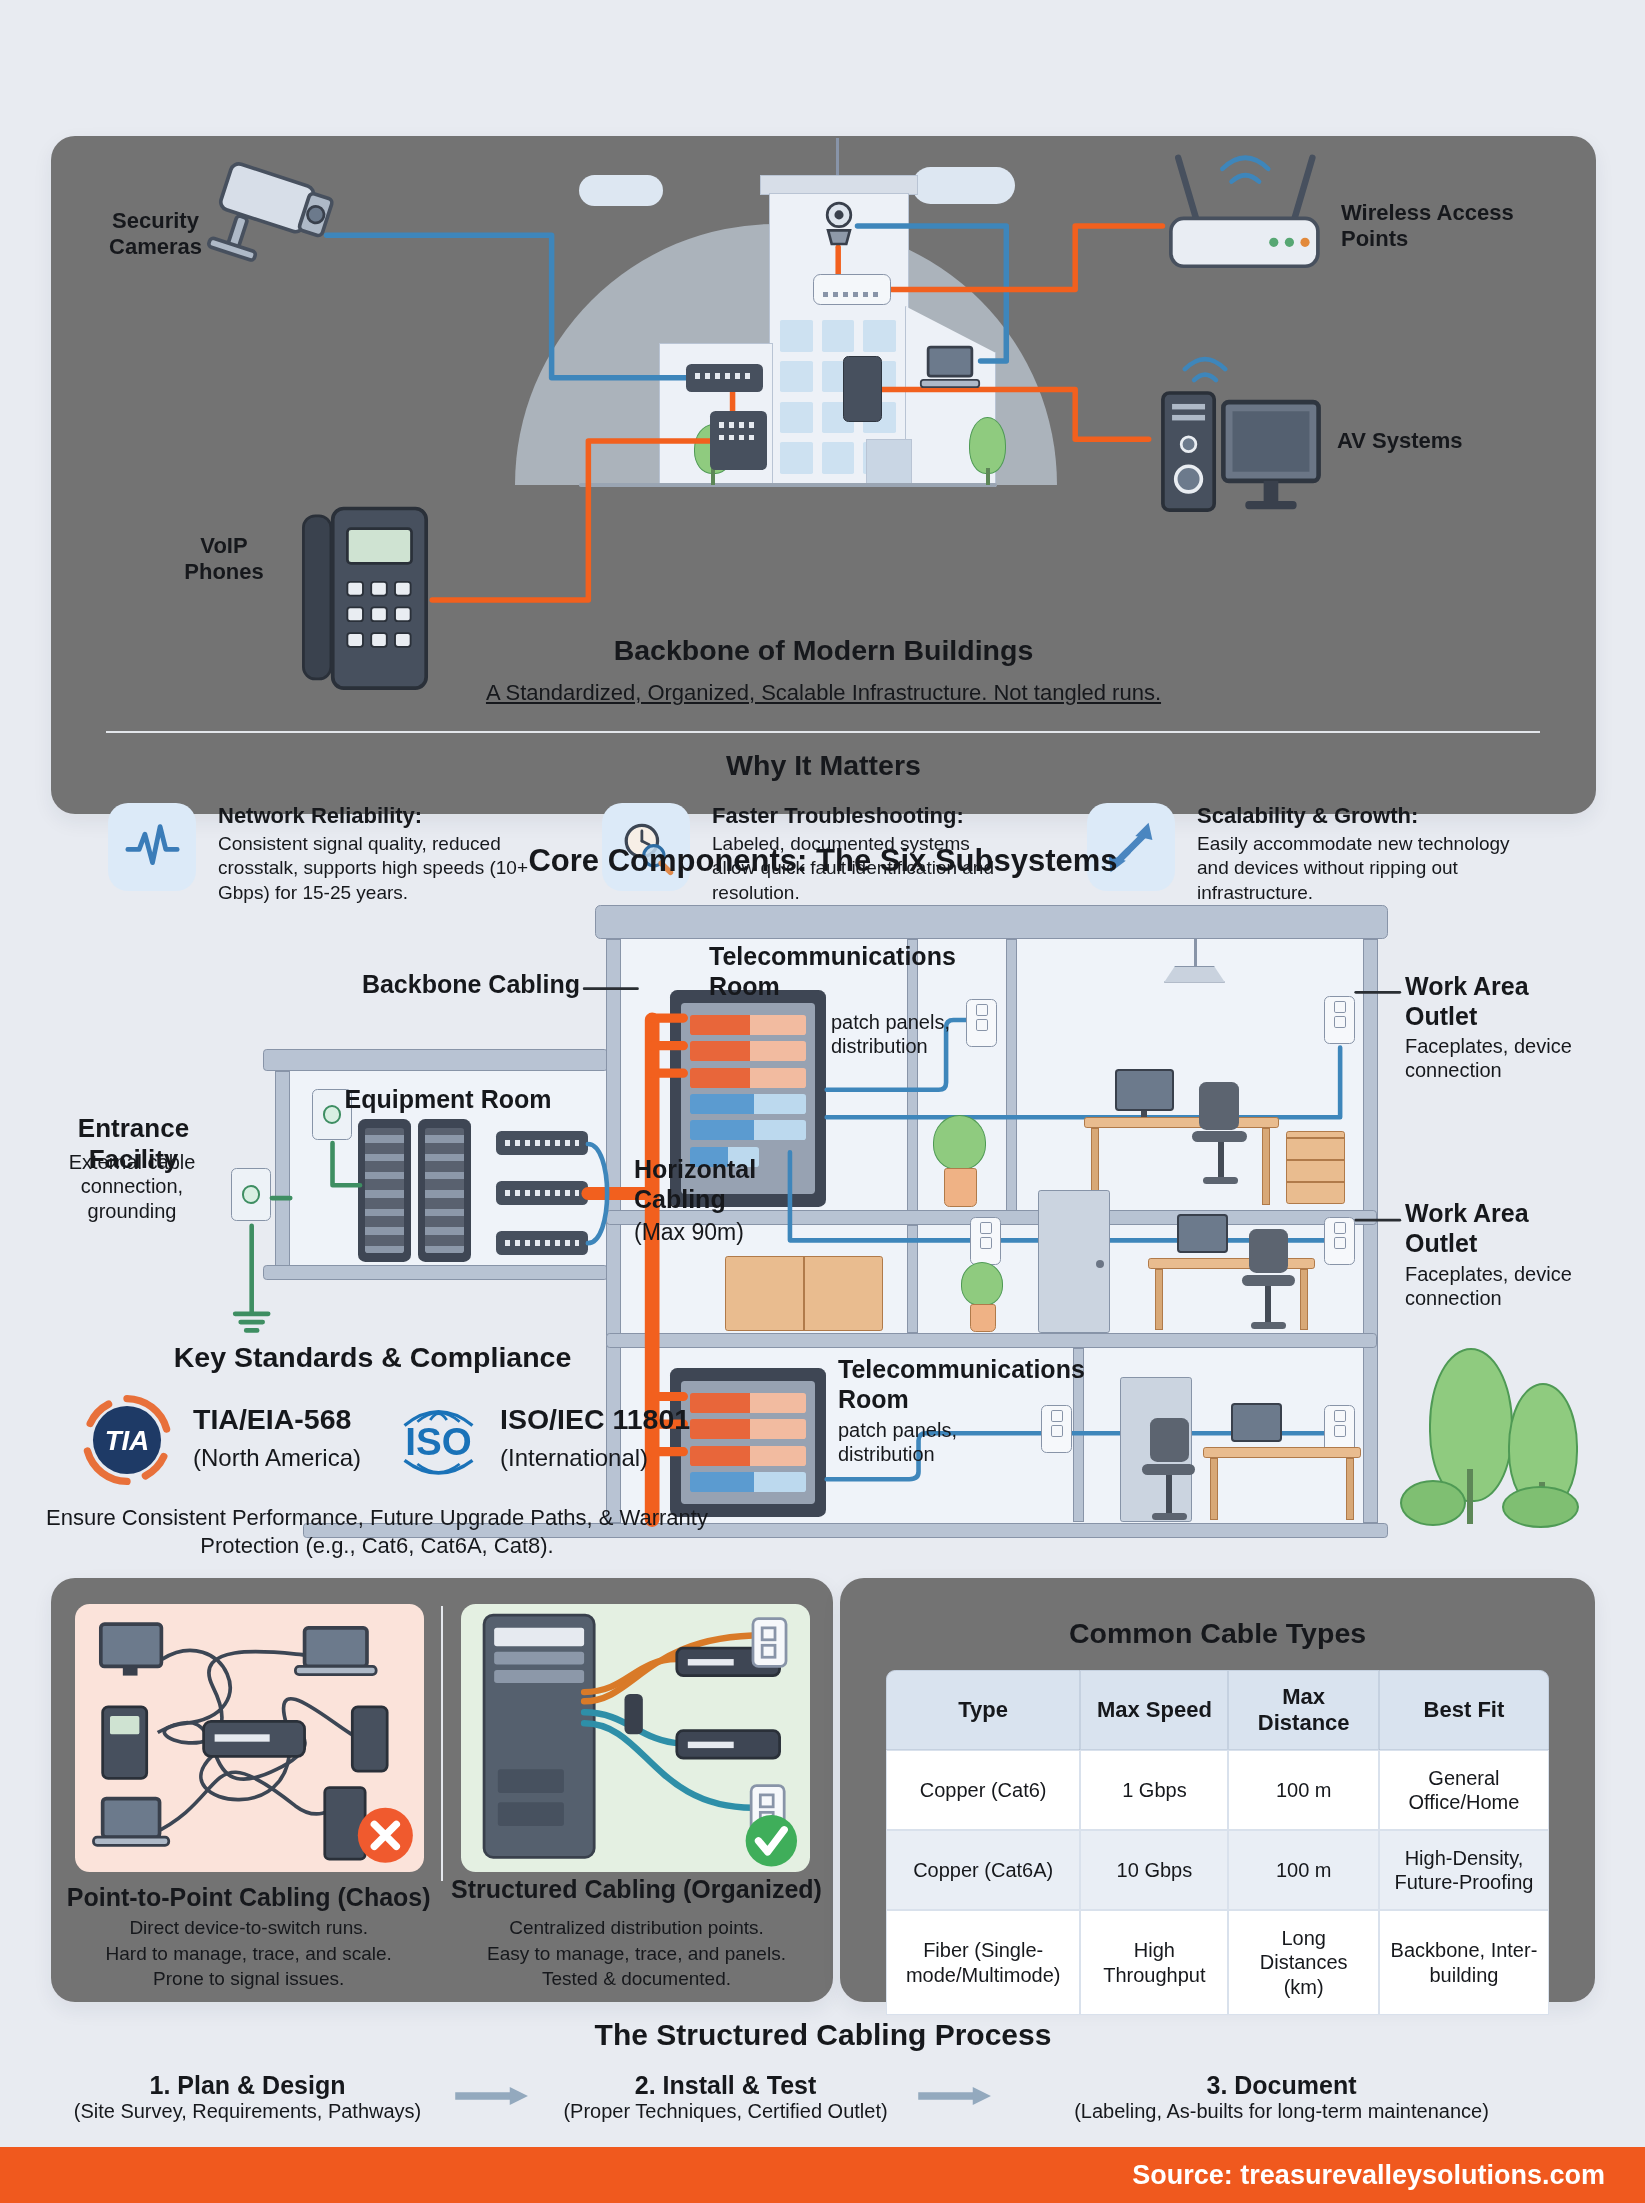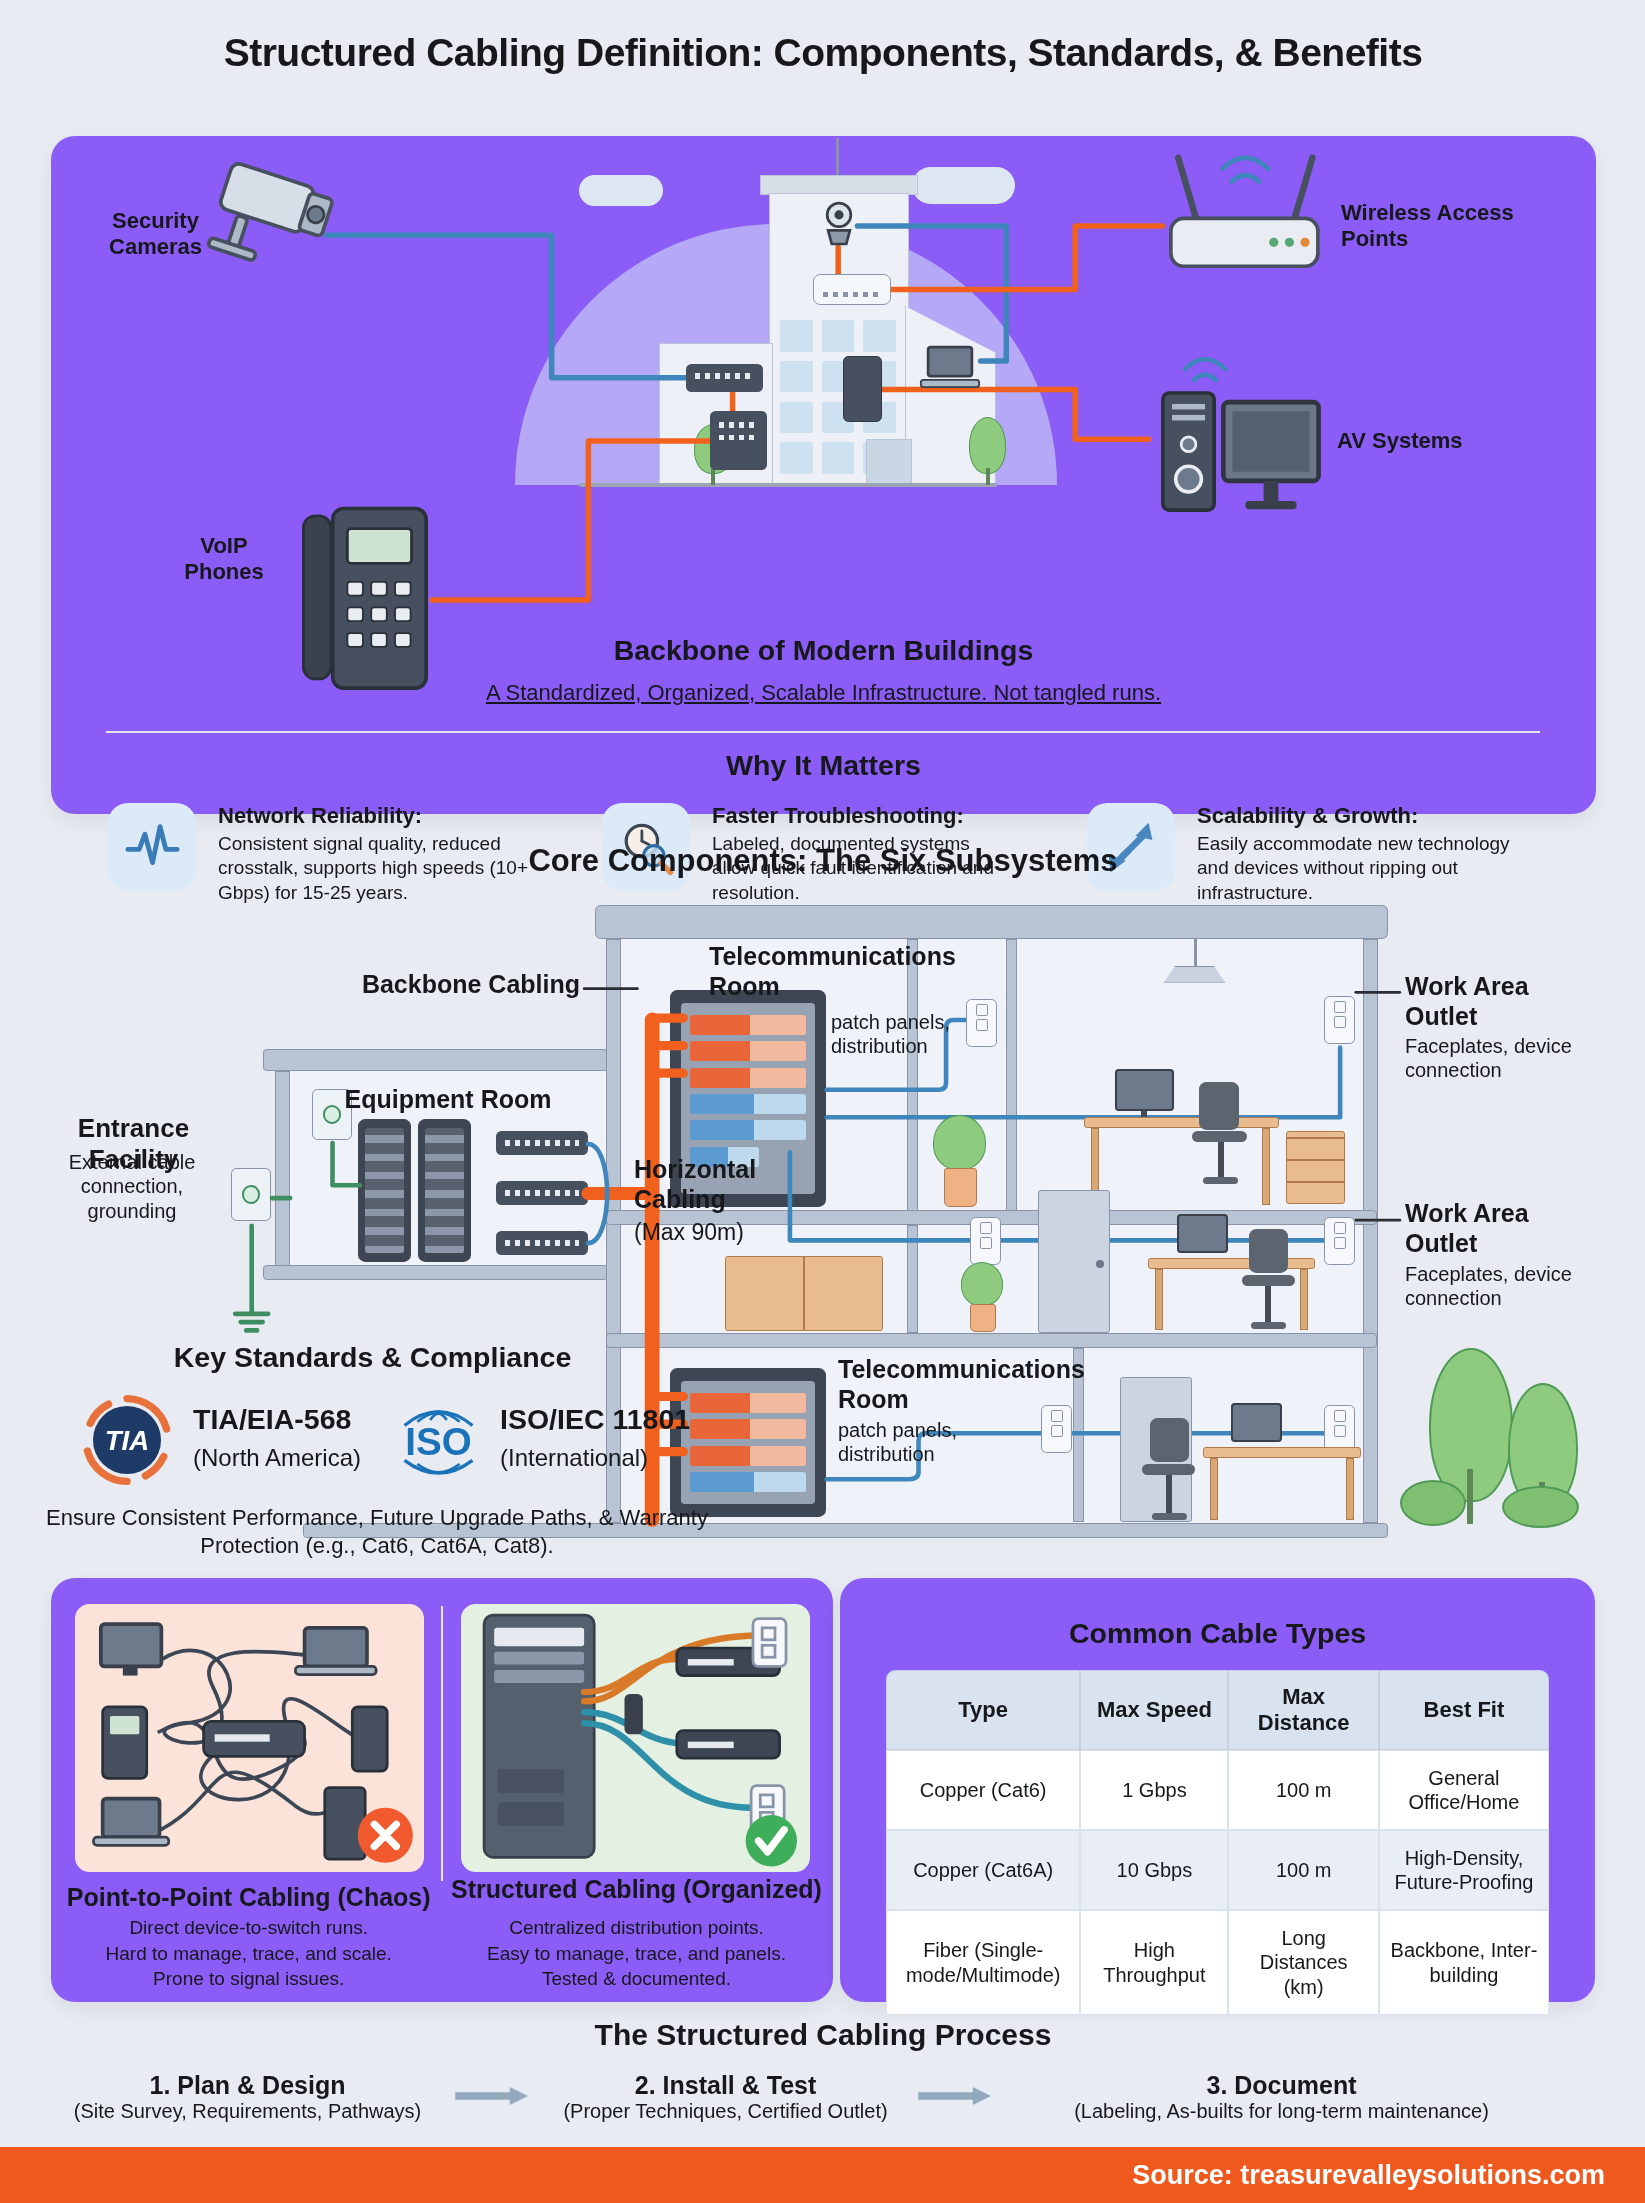--- a/index.html
+++ b/index.html
@@ -1,19 +1,19 @@
 <!DOCTYPE html>
 <html style="font-size:14.7px"><head>
 <meta charset="utf-8">
 <style>
   html,body{margin:0;padding:0;background:#E8EBF1;}
   #canvas{position:relative;width:1646px;height:2204px;background:#E8EBF1;
           font-family:"Liberation Sans",sans-serif;color:#16181C;overflow:hidden;}
   .abs{position:absolute;}
-  .card{position:absolute;background:#8b5cf6;border-radius:24px;box-shadow:0 7.3px 20px rgba(30,40,70,.07);}
+  .card{position:absolute;background:#737373;border-radius:24px;box-shadow:0 7.3px 20px rgba(30,40,70,.07);}
   .ctr{text-align:center;}
   h1.title{margin:0;font-size:39px;font-weight:bold;letter-spacing:-0.5px;}
   .sec-title{font-size:31px;font-weight:bold;text-align:center;}
   .h2{font-size:28.5px;font-weight:bold;}
   .dev-label{font-size:22px;font-weight:bold;line-height:1.2;}
   
   .tower{position:absolute;background:#EDF1F7;border:1.8px solid #B9C4D4;}
   .wgrid{position:absolute;display:grid;gap:9.2px;}
   .wgrid i{display:block;background:#CDE1F1;border-radius:1.8px;}
   .cloud{position:absolute;background:#DDE7F2;border-radius:22px;}
@@ -72,23 +72,20 @@
   .step-x{font-size:20px;}
   .footer{position:absolute;left:0;right:0;bottom:0;height:57px;background:#F0591E;color:#fff;
           display:flex;align-items:center;justify-content:flex-end;padding-right:41px;
           font-size:27px;font-weight:bold;}
 </style>
 </head>
 <body>
 
 <div id="canvas">
 
-  <div class="abs ctr" style="left:0;top:31px;width:1646px;">
-    <h1 class="title">Structured Cabling Definition: Components, Standards, &amp; Benefits</h1>
-  </div>
 
   <div class="card" style="left:51px;top:136px;width:1545px;height:678px;">
 
     <div class="abs" style="left:464px;top:88px;width:542px;height:261px;background:#D9E8F5;opacity:.55;border-radius:271px 271px 0 0;"></div>
     <div class="cloud" style="left:528px;top:39px;width:84px;height:31px;"></div>
     <div class="cloud" style="left:861px;top:31px;width:103px;height:37px;"></div>
 
     <div class="abs" style="left:785px;top:1.8px;width:2.8px;height:39px;background:#8894A8;"></div>
     <div class="tower" style="left:709px;top:39px;width:156px;height:18.4px;background:#D7DEE8;"></div>
     <div class="tower" style="left:718px;top:57px;width:138px;height:292px;"></div>

